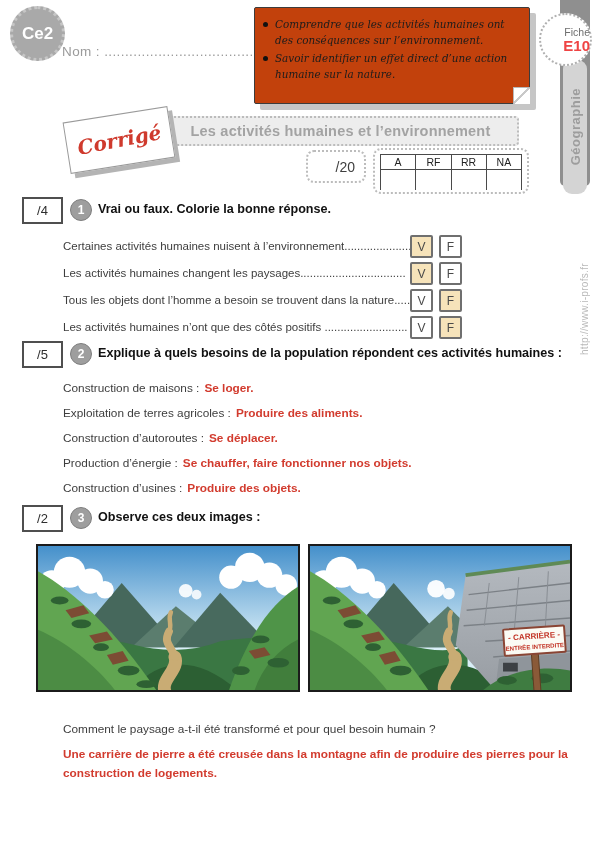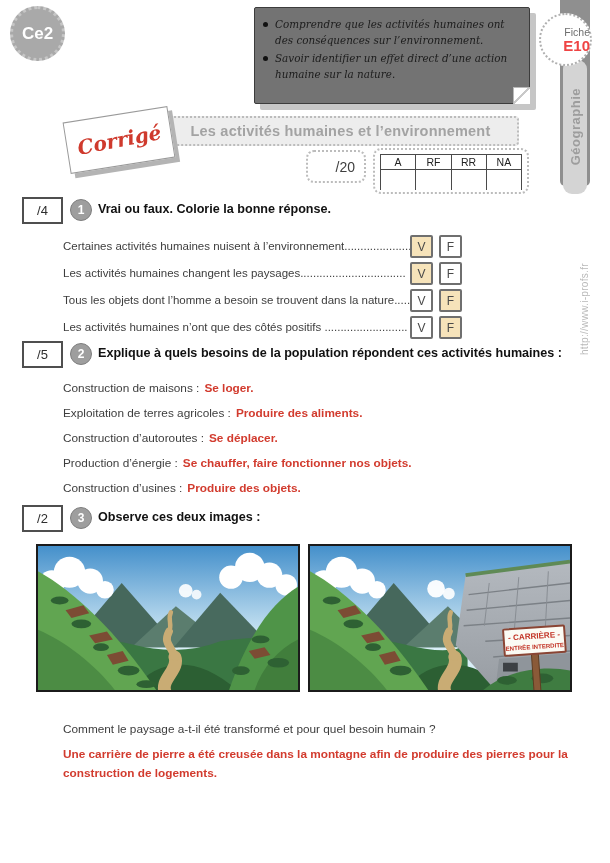--- a/index.html
+++ b/index.html
@@ -16,21 +16,21 @@
     color:#fff; font-weight:bold; font-size:17px;
     display:flex; align-items:center; justify-content:center;
   }
   .id-line { position:absolute; left:62px; color:#9b9b9b; font-size:13.5px; letter-spacing:.4px; white-space:nowrap; }
   .id-line.nom { top:44px; }
   .id-line.date { top:80px; }
   .id-dots { color:#9b9b9b; }
 
   .obj-box {
     position:absolute; left:254px; top:7px; width:276px; height:97px;
-    background:#737373; border:1.6px solid #3c3c3c; border-radius:2px;
+    background:#c2410c; border:1.6px solid #3c3c3c; border-radius:2px;
     box-shadow:6px 6px 0 #c6c6c6; padding:9px 12px 8px 8px;
   }
   .obj-item { display:flex; gap:7px; font-family:"DejaVu Serif", serif; font-style:italic;
     font-size:10.4px; color:#1c1c1c; line-height:1.5; margin-bottom:3px; }
   .bullet { width:5px; height:5px; border-radius:50%; background:#111; margin-top:5px; flex:none; }
   .fold { position:absolute; right:-1px; bottom:-1px; width:17px; height:17px;
     background:linear-gradient(to top left, #ffffff 48%, #c9c9c9 48%, #c9c9c9 58%, #ffffff 58%);
     border-left:1px solid #b9b9b9; border-top:1px solid #b9b9b9; }
 
   .right-bar { position:absolute; left:560px; top:0; width:30px; height:186px;
@@ -101,20 +101,24 @@
   .q3-answer { position:absolute; left:63px; top:745px; width:505px;
     font-size:11.8px; font-weight:bold; color:#d23b2e; line-height:1.65; }
 </style>
 </head>
 <body>
 
 <div class="sheet">
 
   <div class="level-badge">Ce2</div>
 
+  <div class="id-line nom">
+    <span>Nom :</span>
+    <span class="id-dots">....................................</span>
+  </div>
 
   <div class="obj-box">
     <div class="obj-item">
       <span class="bullet"></span>
       <span>Comprendre que les activités humaines ont des conséquences sur l’environnement.</span>
     </div>
     <div class="obj-item">
       <span class="bullet"></span>
       <span>Savoir identifier un effet direct d’une action humaine sur la nature.</span>
     </div>

